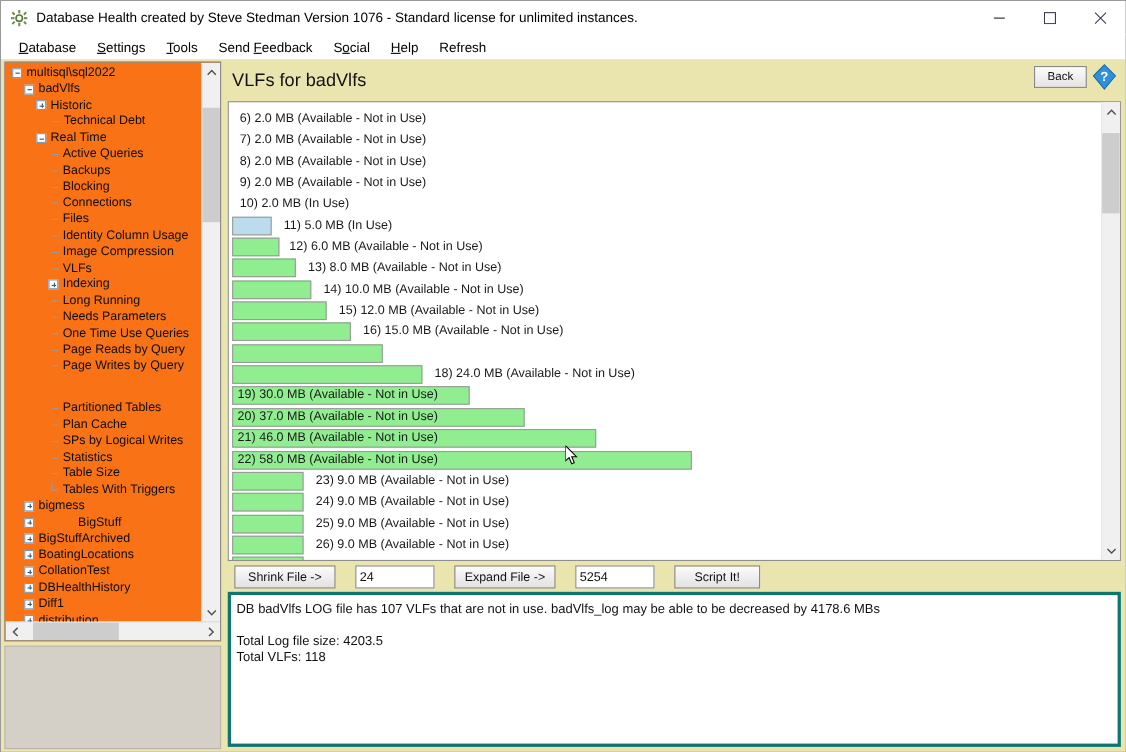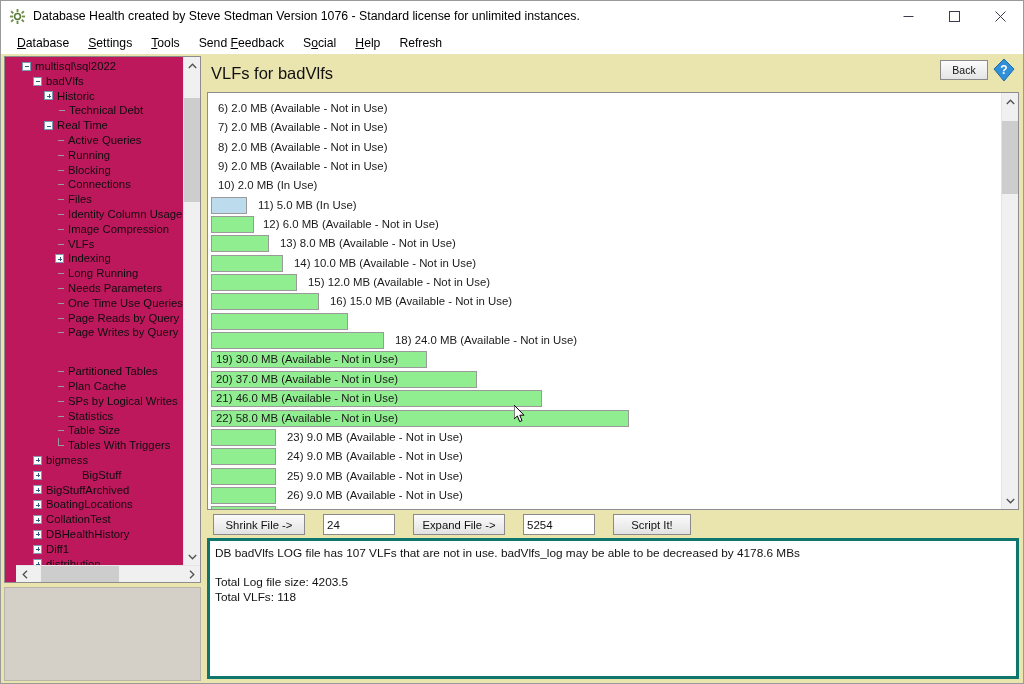--- a/index.html
+++ b/index.html
@@ -83,29 +83,28 @@
   .leftpane {
     width: 202px;
     flex: 0 0 202px;
     background: #EAE5AE;
     padding: 2px 2px 2px 3px;
     display: flex;
     flex-direction: column;
     min-height: 0;
   }
   .treebox {
-    background: #be185d;
+    background: #f97316;
     border: 1px solid #8d8d8d;
     flex: 0 0 527px;
     display: flex;
     flex-direction: column;
     min-height: 0;
     position: relative;
     overflow: hidden;
-    padding-left: 11px;
   }
   .treeinner {
     flex: 1 1 auto;
     display: flex;
     min-height: 0;
     overflow: hidden;
   }
   .treescroll {
     flex: 1 1 auto;
     overflow: hidden;
@@ -423,21 +422,21 @@
               <div class="tnode" style="padding-left: 28px;">
                 <span class="tbox"></span>
                 <span class="tlabel">Real Time</span>
               </div>
               <div class="tnode" style="padding-left: 39px;">
                 <span class="tdash"></span>
                 <span class="tlabel">Active Queries</span>
               </div>
               <div class="tnode" style="padding-left: 39px;">
                 <span class="tdash"></span>
-                <span class="tlabel">Running</span>
+                <span class="tlabel">Backups</span>
               </div>
               <div class="tnode" style="padding-left: 39px;">
                 <span class="tdash"></span>
                 <span class="tlabel">Blocking</span>
               </div>
               <div class="tnode" style="padding-left: 39px;">
                 <span class="tdash"></span>
                 <span class="tlabel">Connections</span>
               </div>
               <div class="tnode" style="padding-left: 39px;">

